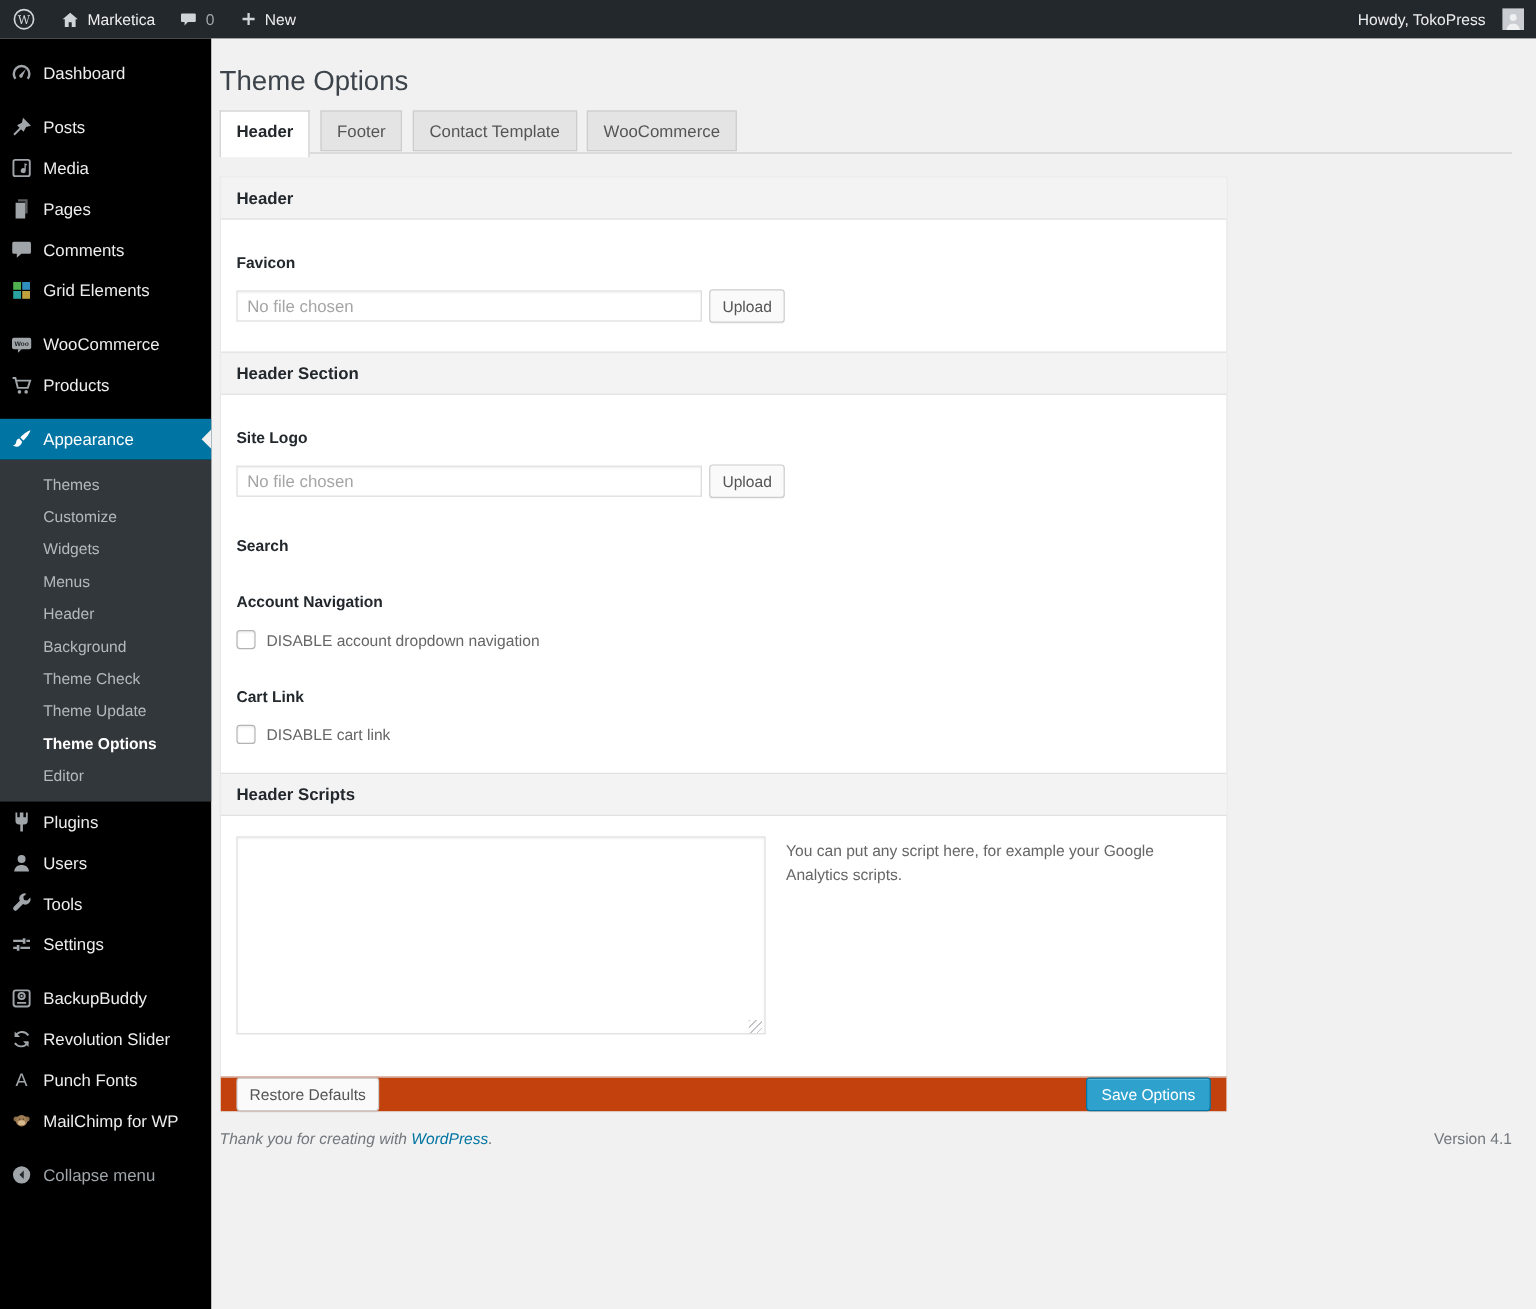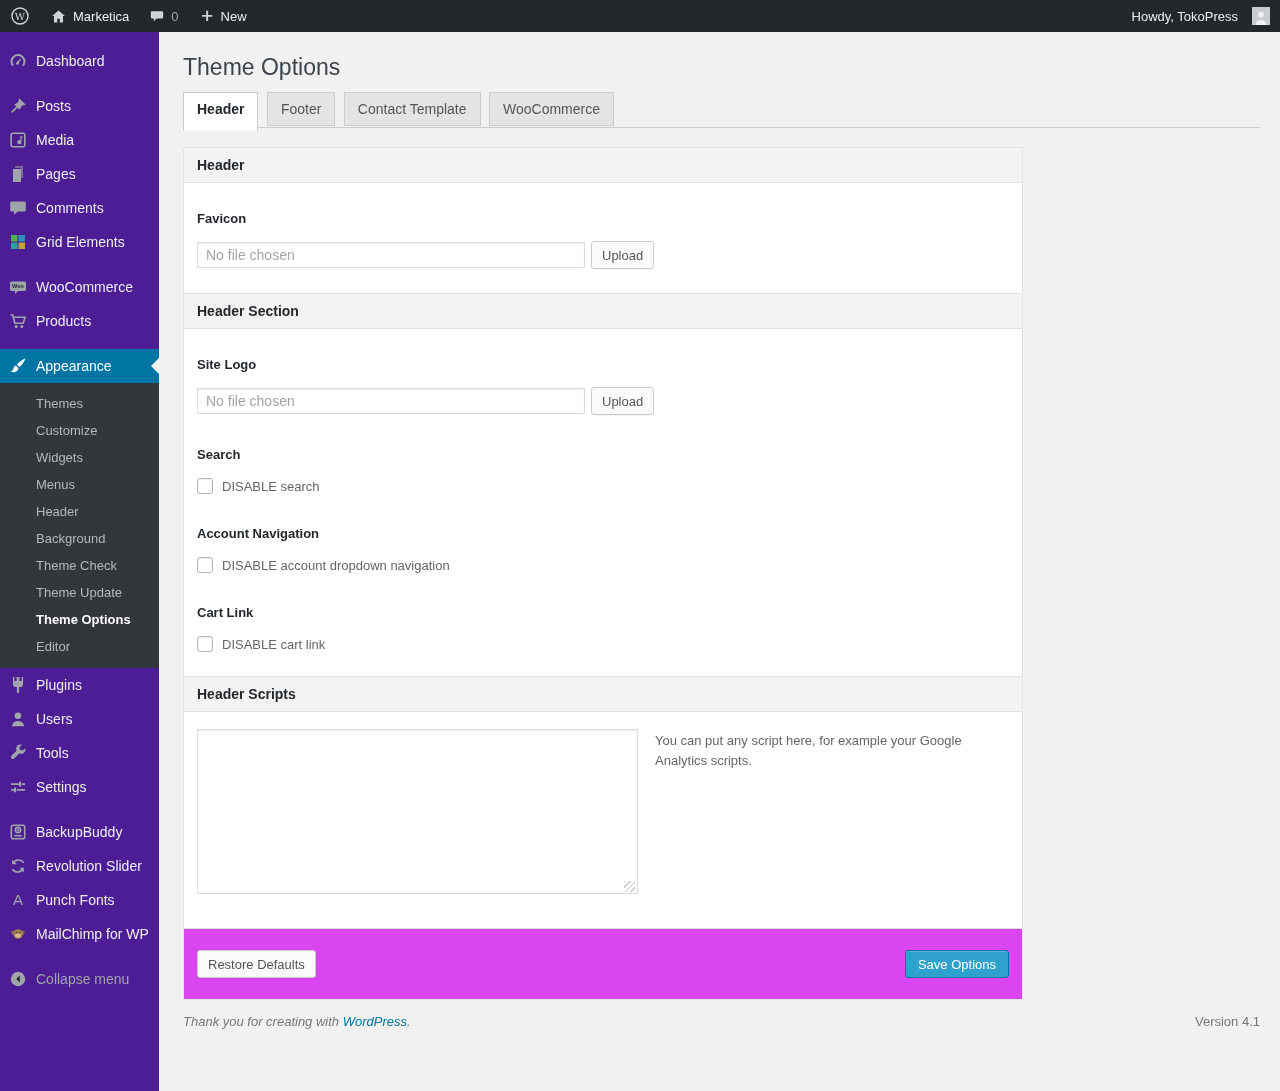--- a/index.html
+++ b/index.html
@@ -19,22 +19,22 @@
     display: flex; align-items: center; z-index: 10;
   }
   .ab-item { display: flex; align-items: center; gap: 6px; padding: 0 10px; height: 100%; cursor: pointer; }
   .ab-item svg { display: block; }
   .ab-count { color: #a0a5aa; }
   .ab-right { margin-left: auto; display: flex; align-items: flex-end; }
   .avatar { width: 18px; height: 18px; background: #c9cdd1; margin-left: 8px; display: flex; align-items: flex-end; justify-content: center; overflow: hidden; }
 
   
   .sidebar {
-    position: absolute; top: 32px; left: 0; width: 159px; height: 1059px;
-    background: #4c1d95; font-size: 14px;
+    position: absolute; top: 32px; left: 0; width: 176px; height: 1059px;
+    background: #000000; font-size: 14px;
   }
   .menu { padding-top: 12px; }
   .mi {
     position: relative; display: flex; align-items: center;
     height: 34px; color: #eee; cursor: pointer;
   }
   .mi .ico { width: 20px; height: 20px; margin: 0 8px; display: flex; align-items: center; justify-content: center; flex: none; }
   .mi svg .fg { fill: #a0a5aa; }
   .mi svg .st { fill: none; stroke: #a0a5aa; stroke-width: 1.6; }
   .mi.active { background: #0074a2; color: #fff; }
@@ -99,21 +99,21 @@
     font-family: "Liberation Mono", monospace; font-size: 13px;
   }
   .grip {
     position: absolute; right: 3px; bottom: 6px; width: 11px; height: 11px;
     background: repeating-linear-gradient(135deg, #c3c4c7 0 1px, transparent 1px 4px);
   }
   .help { font-size: 13px; color: #666; width: 312px; line-height: 1.55; margin-top: 2px; }
 
   .panel-footer {
     display: flex; justify-content: space-between; align-items: flex-start;
-    background: #d946ef; border-top: 1px solid #ddd; padding: 21px 13px;
+    background: #c2410c; border-top: 1px solid #ddd; padding: 0 13px;
   }
   .btn-primary {
     height: 28px; padding: 0 12px; font-size: 13px; border: 1px solid #0074a2;
     border-radius: 3px; background: #2ea2cc; color: #fff; cursor: pointer;
     font-family: "Liberation Sans", sans-serif; box-shadow: inset 0 1px 0 rgba(120,200,230,.5);
   }
 
   
   .page-footer { width: 1077px; margin-top: 14px; display: flex; justify-content: space-between; font-size: 13px; color: #72777c; }
   .thanks { font-style: italic; }
@@ -399,24 +399,20 @@
 
     <div class="section-bar">Header Section</div>
     <div class="pbody">
       <div class="flabel">Site Logo</div>
       <div class="upload-row">
         <input class="file-input" type="text" placeholder="No file chosen" style="">
         <button class="btn" type="button">Upload</button>
       </div>
 
       <div class="flabel" style="margin-top:32px;">Search</div>
-      <div class="check-row">
-        <span class="checkbox"></span>
-        <span class="check-label">DISABLE search</span>
-      </div>
 
       <div class="flabel" style="margin-top:32px;">Account Navigation</div>
       <div class="check-row">
         <span class="checkbox"></span>
         <span class="check-label">DISABLE account dropdown navigation</span>
       </div>
 
       <div class="flabel" style="margin-top:32px;">Cart Link</div>
       <div class="check-row">
         <span class="checkbox"></span>

